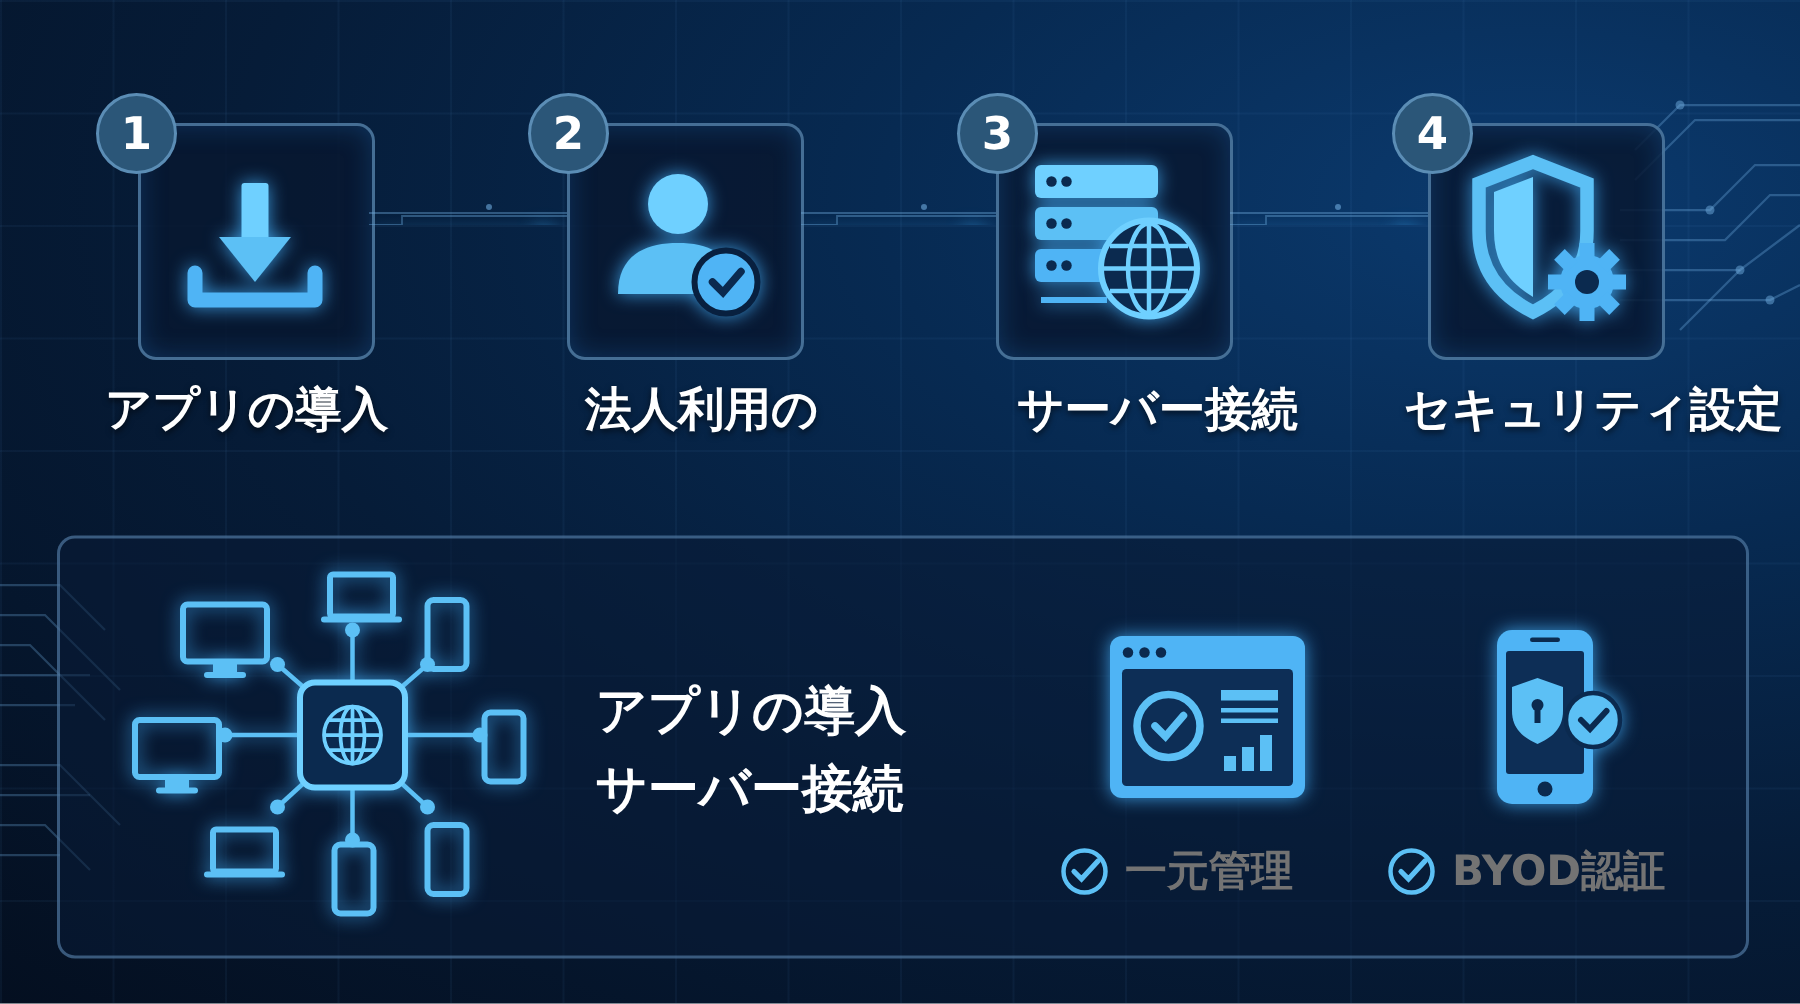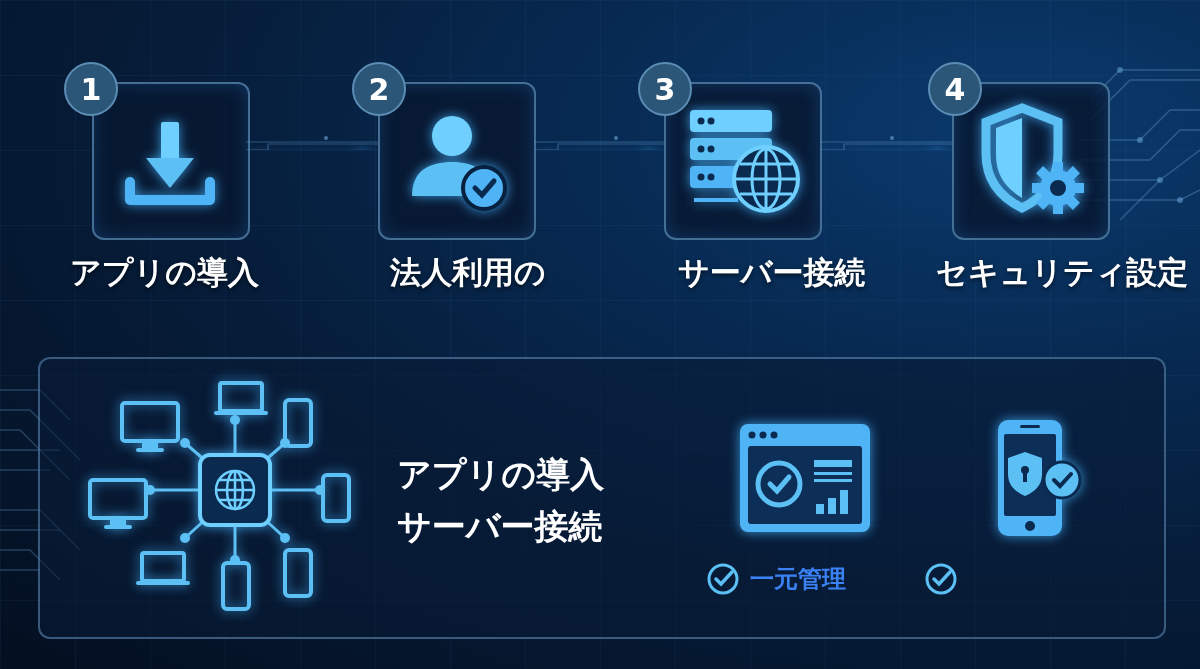--- a/index.html
+++ b/index.html
@@ -13,21 +13,21 @@
     background:rgba(8,24,48,0.85);box-shadow:0 0 18px rgba(40,140,230,0.25) inset;}
   .badge{position:absolute;width:50px;height:50px;border-radius:50%;background:#2b5678;border:2px solid #5b8db5;
     display:flex;align-items:center;justify-content:center;font-weight:bold;font-size:30px;color:#fff;}
   .step-label{position:absolute;top:252px;font-weight:bold;font-size:31px;color:#fff;white-space:nowrap;text-align:left;
     text-shadow:0 2px 4px rgba(0,0,0,0.6);}
   .arrow{position:absolute;top:150px;height:20px;}
   .glow{filter:drop-shadow(0 0 6px rgba(70,180,255,0.8));}
   .panel{position:absolute;left:38px;top:357px;width:1124px;height:278px;border:2px solid rgba(120,170,220,0.45);
     border-radius:12px;background:rgba(10,28,55,0.55);}
   .policy-title{position:absolute;left:397px;top:448px;font-weight:bold;font-size:34px;line-height:52px;color:#fff;}
-  .feature-label{position:absolute;top:562px;font-weight:bold;font-size:24px;color:#3b82f6;display:flex;align-items:center;gap:10px;white-space:nowrap;}
+  .feature-label{position:absolute;top:562px;font-weight:bold;font-size:28px;color:#737373;display:flex;align-items:center;gap:10px;white-space:nowrap;}
 </style>
 </head>
 <body>
 
 <div class="grid"></div>
 
 <svg style="position:absolute;right:0;top:20px;" width="120" height="220">
   <g stroke="rgba(110,170,220,0.35)" stroke-width="1.5" fill="none">
     <path d="M10 80 L40 50 L120 50"></path>
       <path d="M10 100 L50 60 L120 60"></path>
@@ -277,13 +277,14 @@
   <circle cx="29" cy="52" r="4" fill="#0b2a4f"></circle>
     <rect x="27" y="54" width="4" height="10" fill="#0b2a4f"></rect>
   <circle cx="66" cy="62" r="18" fill="#5cc0f5" stroke="#0b2a4f" stroke-width="3"></circle>
   <path d="M58 62 L64 68 L75 56" stroke="#0b2a4f" stroke-width="4" fill="none" stroke-linecap="round"></path>
 </svg>
 <div class="feature-label" style="left:924px;">
   <svg width="34" height="34" viewBox="0 0 34 34">
       <circle cx="17" cy="17" r="14" fill="none" stroke="#5cc0f5" stroke-width="3"></circle>
       <path d="M10 17 L15 22 L26 10" stroke="#5cc0f5" stroke-width="3.5" fill="none" stroke-linecap="round"></path>
     </svg>
+  <span>BYOD認証</span>
 </div>
 
 </body></html>

